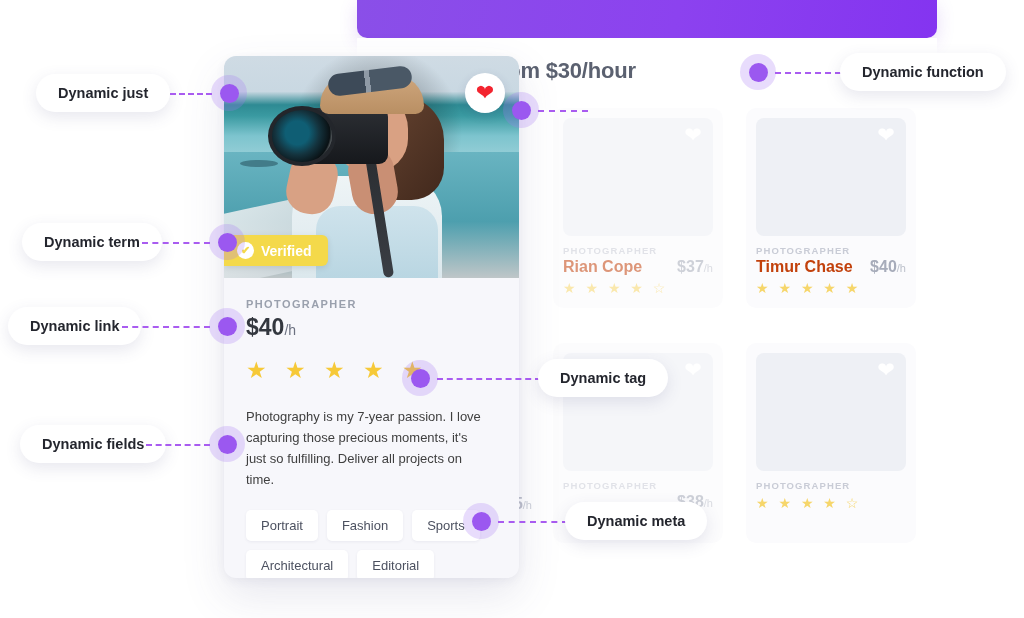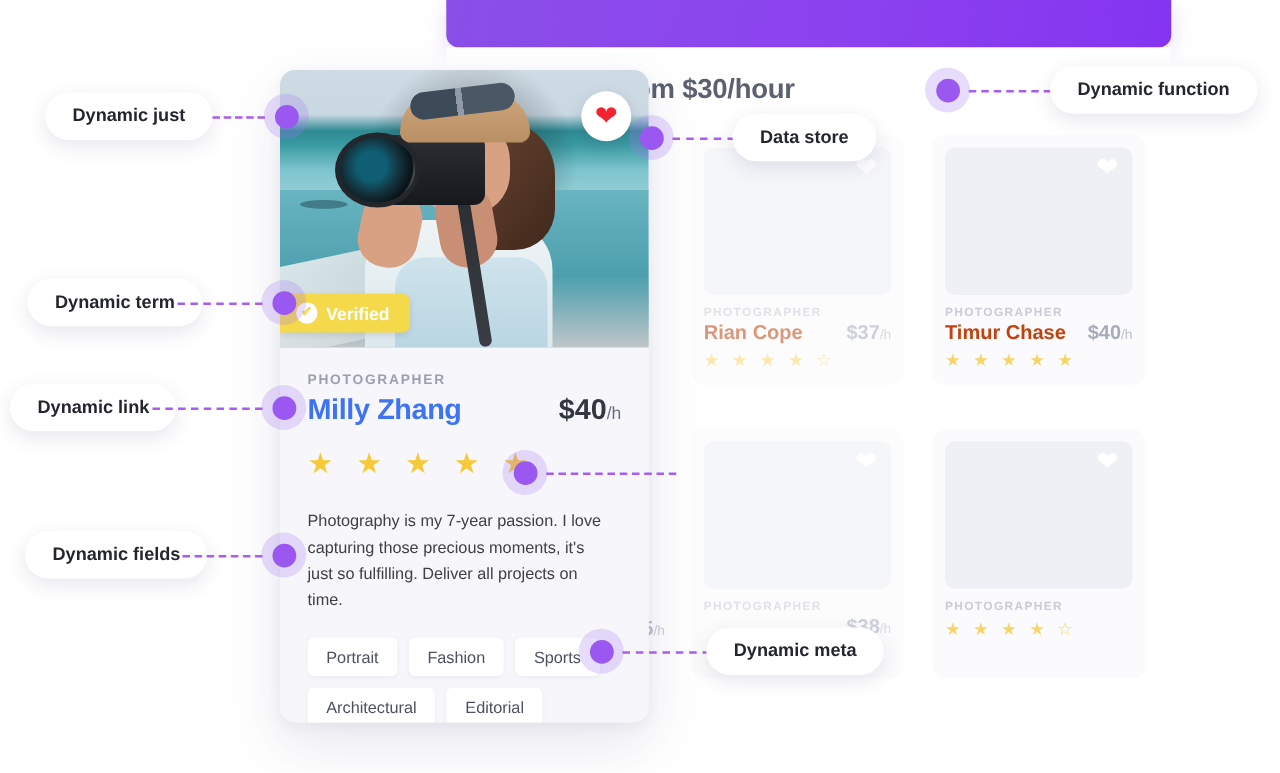--- a/index.html
+++ b/index.html
@@ -263,21 +263,20 @@
       <div class="ph-cap"></div>
         <div class="ph-sun"></div>
       <div class="verified">
         <span class="chk">✔</span>
         <span>Verified</span>
       </div>
     </div>
     <div class="hero-body">
       <div class="hero-role">PHOTOGRAPHER</div>
       <div class="hero-row">
-        <span class="hero-name">Milly Zhang</span>
         <span class="hero-price"><span>$40</span><em>/h</em></span>
       </div>
       <div class="hero-stars">★ ★ ★ ★ ★</div>
       <div class="hero-desc">Photography is my 7-year passion. I love capturing those precious moments, it's just so fulfilling. Deliver all projects on time.</div>
       <div class="hero-tags">
         <span class="tag">Portrait</span>
         <span class="tag">Fashion</span>
         <span class="tag">Sports</span>
         <span class="tag">Architectural</span>
         <span class="tag">Editorial</span>
@@ -298,26 +297,26 @@
   <div class="pill" style="left:8px; top:307px;">Dynamic link</div>
   <div class="dash" style="left:122px; top:326px; width:88px;"></div>
   <div class="dot" style="left:209px; top:308px;"></div>
 
   <div class="pill" style="left:20px; top:425px;">Dynamic fields</div>
   <div class="dash" style="left:146px; top:444px; width:64px;"></div>
   <div class="dot" style="left:209px; top:426px;"></div>
 
   <div class="dot" style="left:503px; top:92px;"></div>
   <div class="dash" style="left:538px; top:110px; width:50px;"></div>
-  <div class="pill" style="left:586px; top:91px;">Data store</div>
 
   <div class="dot" style="left:740px; top:54px;"></div>
   <div class="dash" style="left:775px; top:72px; width:66px;"></div>
   <div class="pill" style="left:840px; top:53px;">Dynamic function</div>
 
   <div class="dot" style="left:402px; top:360px;"></div>
   <div class="dash" style="left:437px; top:378px; width:104px;"></div>
+  <div class="pill" style="left:538px; top:359px;">Dynamic tag</div>
 
   <div class="dot" style="left:463px; top:503px;"></div>
   <div class="dash" style="left:498px; top:521px; width:70px;"></div>
   <div class="pill" style="left:565px; top:502px;">Dynamic meta</div>
 
 </div>
 
 </body></html>

